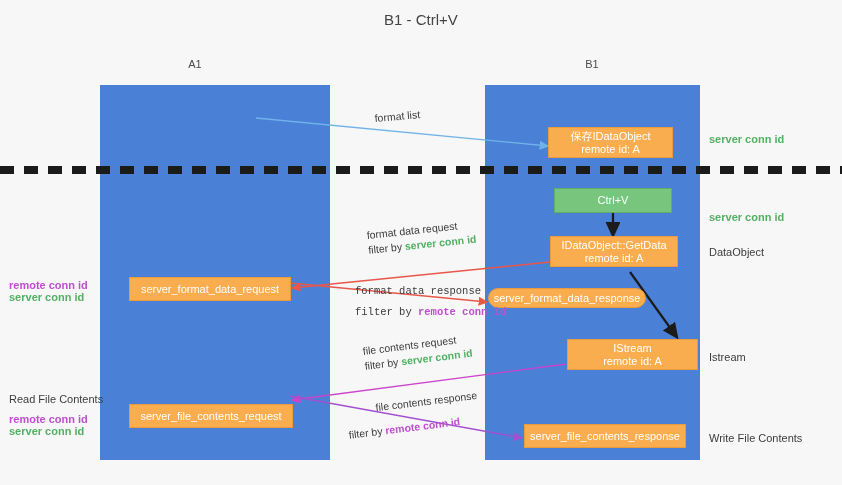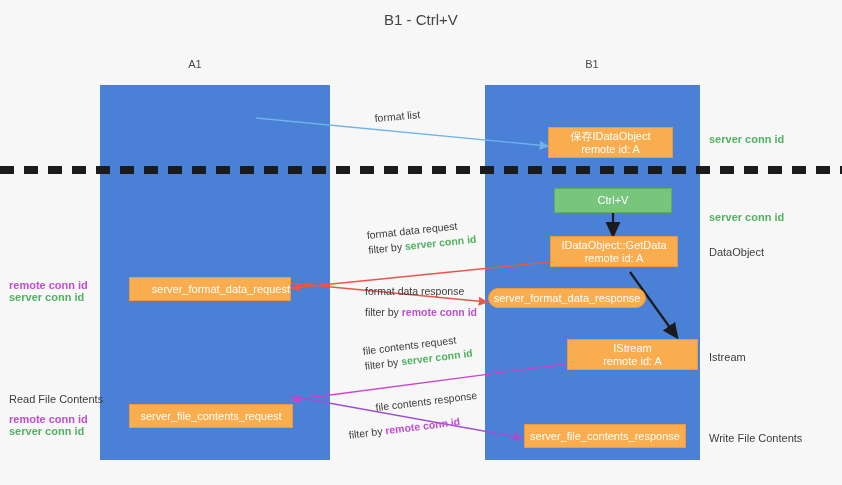--- a/index.html
+++ b/index.html
@@ -177,21 +177,21 @@
 
   <div class="node green" style="left:554px; top:188px; width:118px; height:25px;">
     <span>Ctrl+V</span>
   </div>
 
   <div class="node orange" style="left:550px; top:236px; width:128px; height:31px;">
     <span>IDataObject::GetData</span>
     <span class="l2">remote id: A</span>
   </div>
 
-  <div class="node orange" style="left:129px; top:277px; width:162px; height:24px;align-items:flex-end;">
+  <div class="node orange" style="left:129px; top:277px; width:162px; height:24px;">
     <span>server_format_data_request</span>
   </div>
 
   <div class="node orange" style="left:488px; top:288px; width:158px; height:20px;border-radius:10px;">
     <span>server_format_data_response</span>
   </div>
 
   <div class="node orange" style="left:567px; top:339px; width:131px; height:31px;">
     <span>IStream</span>
     <span class="l2">remote id: A</span>
@@ -207,21 +207,21 @@
 
   <div class="arrow-label" style="left:374px; top:111px; transform: rotate(-5deg);">
     <span class="flat">format list</span>
   </div>
 
   <div class="arrow-label" style="left:366px; top:228px; transform: rotate(-6deg);">
     <span class="flat">format data request</span>
     <span class="flat"><span>filter by </span><span class="hi-green">server conn id</span></span>
   </div>
 
-  <div class="arrow-label" style="left:365px; top:284px;">
+  <div class="arrow-label" style="left:355px; top:284px;font-family:Liberation Mono, monospace;">
     <span class="flat">format data response</span>
     <span class="flat" style="margin-top:6px;"><span>filter by </span><span class="hi-purple">remote conn id</span></span>
   </div>
 
   <div class="arrow-label" style="left:362px; top:344px; transform: rotate(-7deg);">
     <span class="flat">file contents request</span>
     <span class="flat"><span>filter by </span><span class="hi-green">server conn id</span></span>
   </div>
 
   <div class="arrow-label" style="left:345px; top:404px; transform: rotate(-7deg);">

